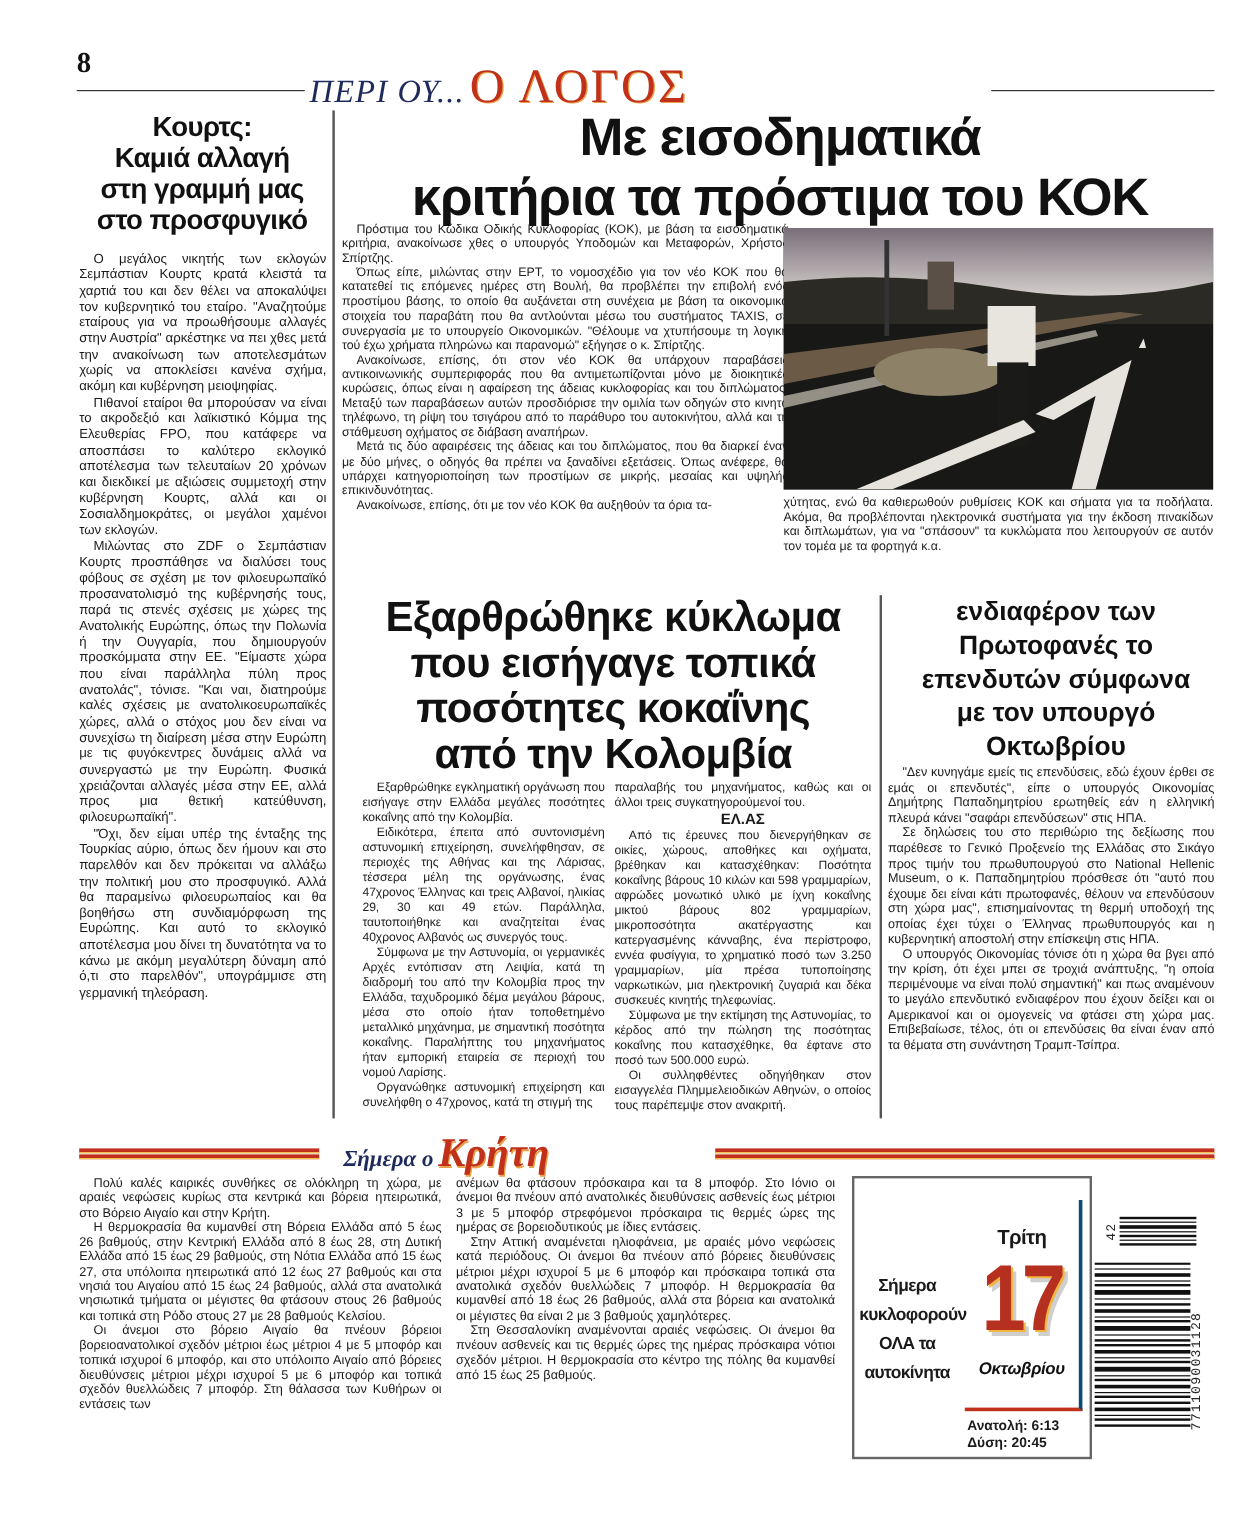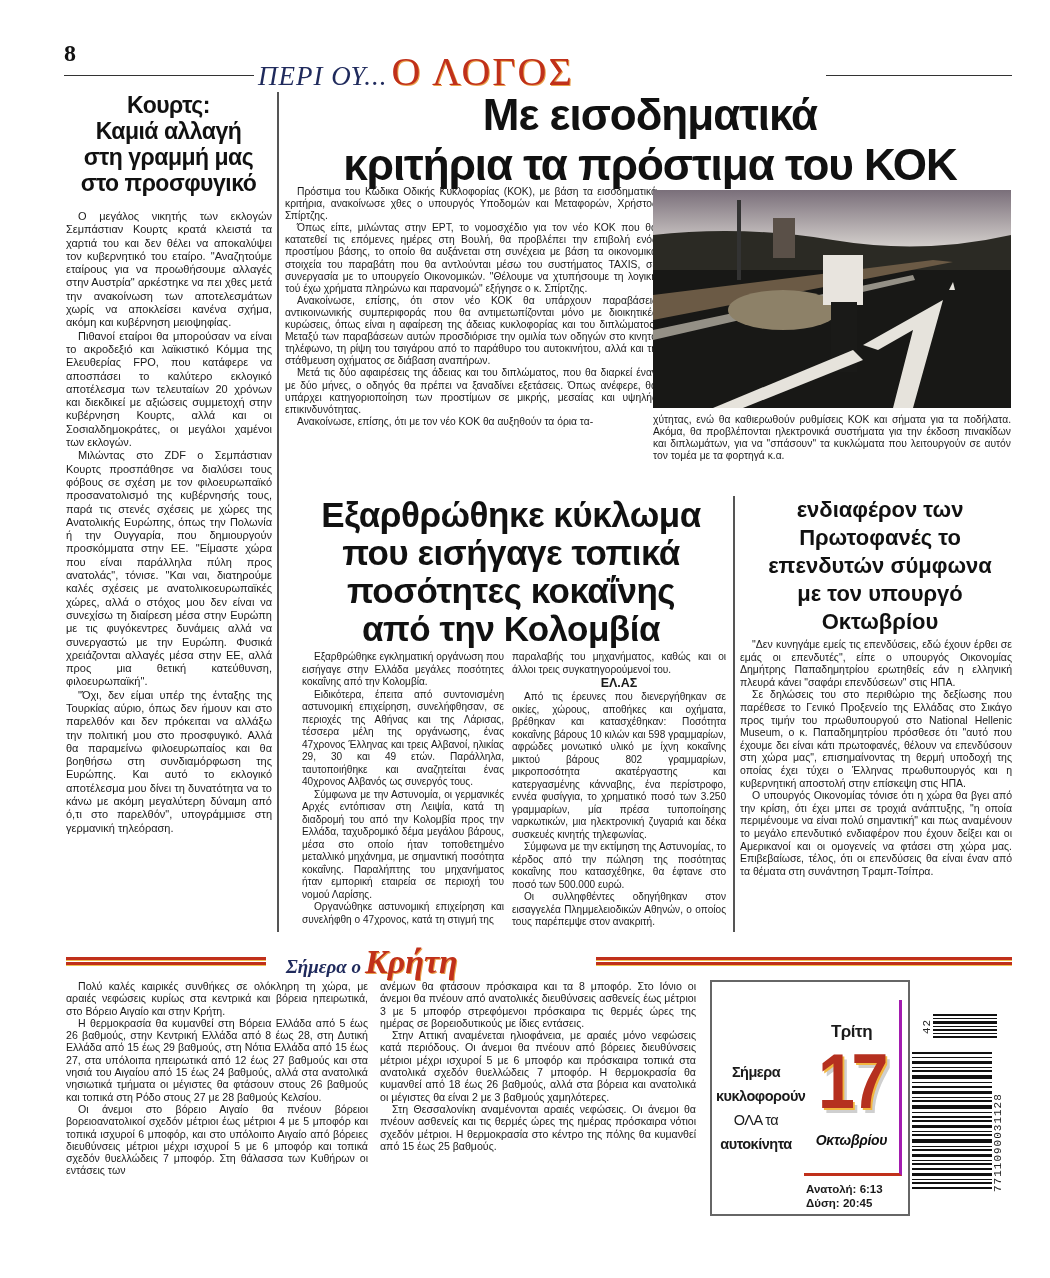--- a/index.html
+++ b/index.html
@@ -39,22 +39,22 @@
   .wx-rule { position: absolute; height: 9px; top: 12px; }
   .wx-rule::before, .wx-rule::after { content: ""; position: absolute; left: 0; right: 0; height: 3px; background: #c0301a; border-bottom: 1px solid #f0c050; }
   .wx-rule::before { top: 0; }
   .wx-rule::after { top: 5px; }
   .wx-title { position: absolute; left: 220px; top: -2px; white-space: nowrap; font-family: "Liberation Serif", serif; font-weight: bold; font-style: italic; }
   .wx-title .simera { color: #1f2a5c; font-size: 19px; }
   .wx-title .kairos { color: #c0301a; font-size: 34px; text-shadow: 1px 1px 0 #e8a04a; }
 
   .date-box { position: absolute; left: 710px; top: 980px; width: 200px; height: 236px; border: 2px solid #666; background: #fff; }
   .date-box .promo { position: absolute; left: 4px; top: 78px; width: 80px; text-align: center; font-size: 14.5px; line-height: 24px; font-weight: bold; letter-spacing: -0.5px; }
-  .date-box .promo .strong { font-weight: 400; text-align: center; }
-  .cal { position: absolute; left: 92px; top: 18px; width: 98px; height: 176px; border-right: 3px solid #a21caf; border-bottom: 3px solid #c0301a; }
+  .date-box .promo .strong { font-weight: 700; text-align: center; }
+  .cal { position: absolute; left: 92px; top: 18px; width: 98px; height: 176px; border-right: 3px solid #0c4a6e; border-bottom: 3px solid #c0301a; }
   .cal .day { position: absolute; left: 0; right: 0; top: 22px; text-align: center; font-size: 17px; font-weight: bold; letter-spacing: -0.5px; }
   .cal .num { position: absolute; left: 0; right: 0; top: 38px; text-align: center; font-family: "Liberation Sans", sans-serif; font-size: 78px; font-weight: 900; color: #b5301f; line-height: 86px; letter-spacing: -4px; text-shadow: 2px 2px 0 #f2b640, 5px 5px 0 #cfcfcf; transform: scaleX(0.85); }
   .cal .month { position: absolute; left: 0; right: 0; top: 132px; text-align: center; font-size: 14px; font-weight: 900; font-style: italic; color: #111; letter-spacing: -0.3px; }
   .sun { position: absolute; left: 94px; top: 200px; font-size: 11.5px; font-weight: bold; line-height: 14px; }
 
   .barcode-top { position: absolute; left: 923px; top: 1012px; width: 78px; height: 28px; }
   .barcode-main { position: absolute; left: 912px; top: 1052px; width: 92px; height: 140px; }
   .bc-num { position: absolute; font-family: "Liberation Mono", monospace; font-size: 11px; color: #222; transform: rotate(-90deg); transform-origin: left top; white-space: nowrap; letter-spacing: 1px; }
 </style>
 </head>

